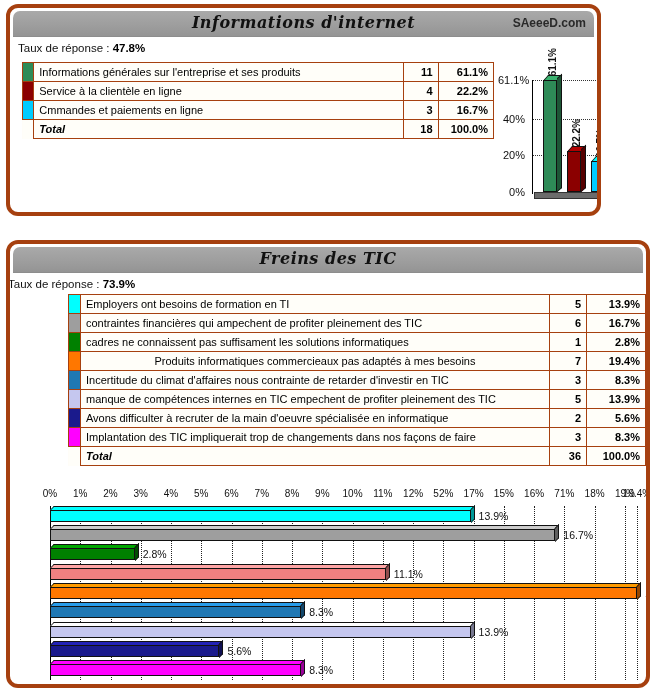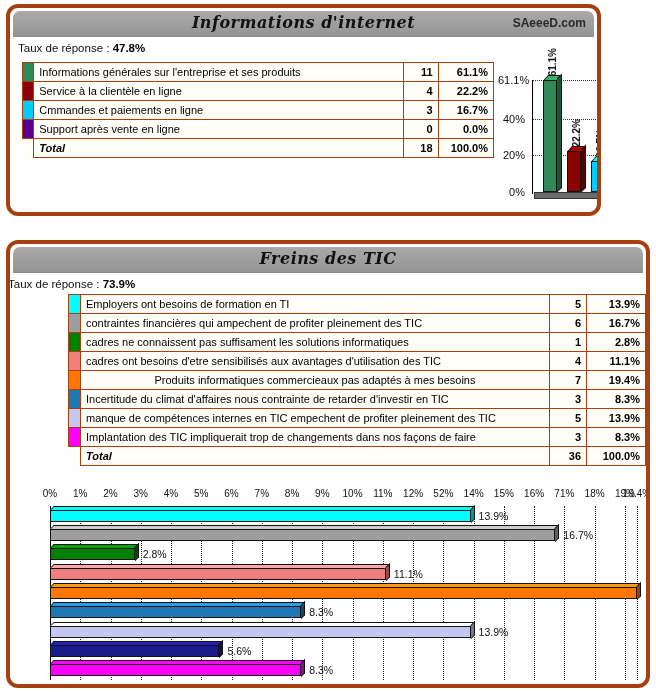--- a/index.html
+++ b/index.html
@@ -180,26 +180,20 @@
             <td class="swatch" style="background:#8b0000;"></td>
             <td class="label" style="width:360px;margin-left:40px;">Service à la clientèle en ligne</td>
             <td class="count">4</td>
             <td class="pct">22.2%</td>
           </tr>
           <tr>
             <td class="swatch" style="background:#00ccff;"></td>
             <td class="label" style="width:360px;">Cmmandes et paiements en ligne</td>
             <td class="count">3</td>
             <td class="pct">16.7%</td>
-          </tr>
-          <tr>
-            <td class="swatch" style="background:#5b008b;"></td>
-            <td class="label" style="width:360px;">Support après vente en ligne</td>
-            <td class="count">0</td>
-            <td class="pct">0.0%</td>
           </tr>
           <tr class="total">
             <td class="swatch" style="border:none;background:#fffef9;"></td>
             <td class="total-label">Total</td>
             <td class="count">18</td>
             <td class="pct">100.0%</td>
           </tr>
         </tbody>
     </table>
 
@@ -265,42 +259,42 @@
             <td class="count">6</td>
             <td class="pct">16.7%</td>
           </tr>
           <tr>
             <td class="swatch" style="background:#008000;"></td>
             <td class="label" style="width:430px;">cadres ne connaissent pas suffisament les solutions informatiques</td>
             <td class="count">1</td>
             <td class="pct">2.8%</td>
           </tr>
           <tr>
-            <td class="swatch" style="background:#f08080;"></td>
-            <td class="label" style="width:430px;">cadres ont besoins d'etre sensibilisés aux avantages d'utilisation des TIC</td>
-            <td class="count">4</td>
-            <td class="pct">11.1%</td>
-          </tr>
-          <tr>
             <td class="swatch" style="background:#ff7700;"></td>
             <td class="label" style="width:430px;text-align:center;">Produits informatiques commercieaux pas adaptés à mes besoins</td>
             <td class="count">7</td>
             <td class="pct">19.4%</td>
           </tr>
           <tr>
             <td class="swatch" style="background:#1f78b4;"></td>
             <td class="label" style="width:430px;">Incertitude du climat d'affaires nous contrainte de retarder d'investir en TIC</td>
             <td class="count">3</td>
             <td class="pct">8.3%</td>
           </tr>
           <tr>
             <td class="swatch" style="background:#c5c7ef;"></td>
             <td class="label" style="width:430px;">manque de compétences internes en TIC empechent de profiter pleinement des TIC</td>
             <td class="count">5</td>
             <td class="pct">13.9%</td>
+          </tr>
+          <tr>
+            <td class="swatch" style="background:#1a1a8c;"></td>
+            <td class="label" style="width:430px;">Avons difficulter à recruter de la main d'oeuvre spécialisée en informatique</td>
+            <td class="count">2</td>
+            <td class="pct">5.6%</td>
           </tr>
           <tr>
             <td class="swatch" style="background:#ff00ff;"></td>
             <td class="label" style="width:430px;">Implantation des TIC impliquerait trop de changements dans nos façons de faire</td>
             <td class="count">3</td>
             <td class="pct">8.3%</td>
           </tr>
           <tr class="total">
             <td class="swatch" style="border:none;background:#fffef9;"></td>
             <td class="total-label">Total</td>
@@ -332,21 +326,21 @@
           <div class="xtick" style="left:310.319587628866px; top:0px;">9%</div>
           <div class="vgrid" style="left:310.319587628866px; top:18px; height:174px;"></div>
           <div class="xtick" style="left:340.5773195876289px; top:0px;">10%</div>
           <div class="vgrid" style="left:340.5773195876289px; top:18px; height:174px;"></div>
           <div class="xtick" style="left:370.8350515463918px; top:0px;">11%</div>
           <div class="vgrid" style="left:370.8350515463918px; top:18px; height:174px;"></div>
           <div class="xtick" style="left:401.09278350515467px; top:0px;">12%</div>
           <div class="vgrid" style="left:401.09278350515467px; top:18px; height:174px;"></div>
           <div class="xtick" style="left:431.3505154639176px; top:0px;">52%</div>
           <div class="vgrid" style="left:431.3505154639176px; top:18px; height:174px;"></div>
-          <div class="xtick" style="left:461.60824742268045px; top:0px;">14%</div>
+          <div class="xtick" style="left:461.60824742268045px; top:0px;">17%</div>
           <div class="vgrid" style="left:461.60824742268045px; top:18px; height:174px;"></div>
           <div class="xtick" style="left:491.8659793814433px; top:0px;">15%</div>
           <div class="vgrid" style="left:491.8659793814433px; top:18px; height:174px;"></div>
           <div class="xtick" style="left:522.1237113402062px; top:0px;">16%</div>
           <div class="vgrid" style="left:522.1237113402062px; top:18px; height:174px;"></div>
           <div class="xtick" style="left:552.3814432989691px; top:0px;">71%</div>
           <div class="vgrid" style="left:552.3814432989691px; top:18px; height:174px;"></div>
           <div class="xtick" style="left:582.639175257732px; top:0px;">18%</div>
           <div class="vgrid" style="left:582.639175257732px; top:18px; height:174px;"></div>
           <div class="xtick" style="left:612.8969072164949px; top:0px;">19%</div>

